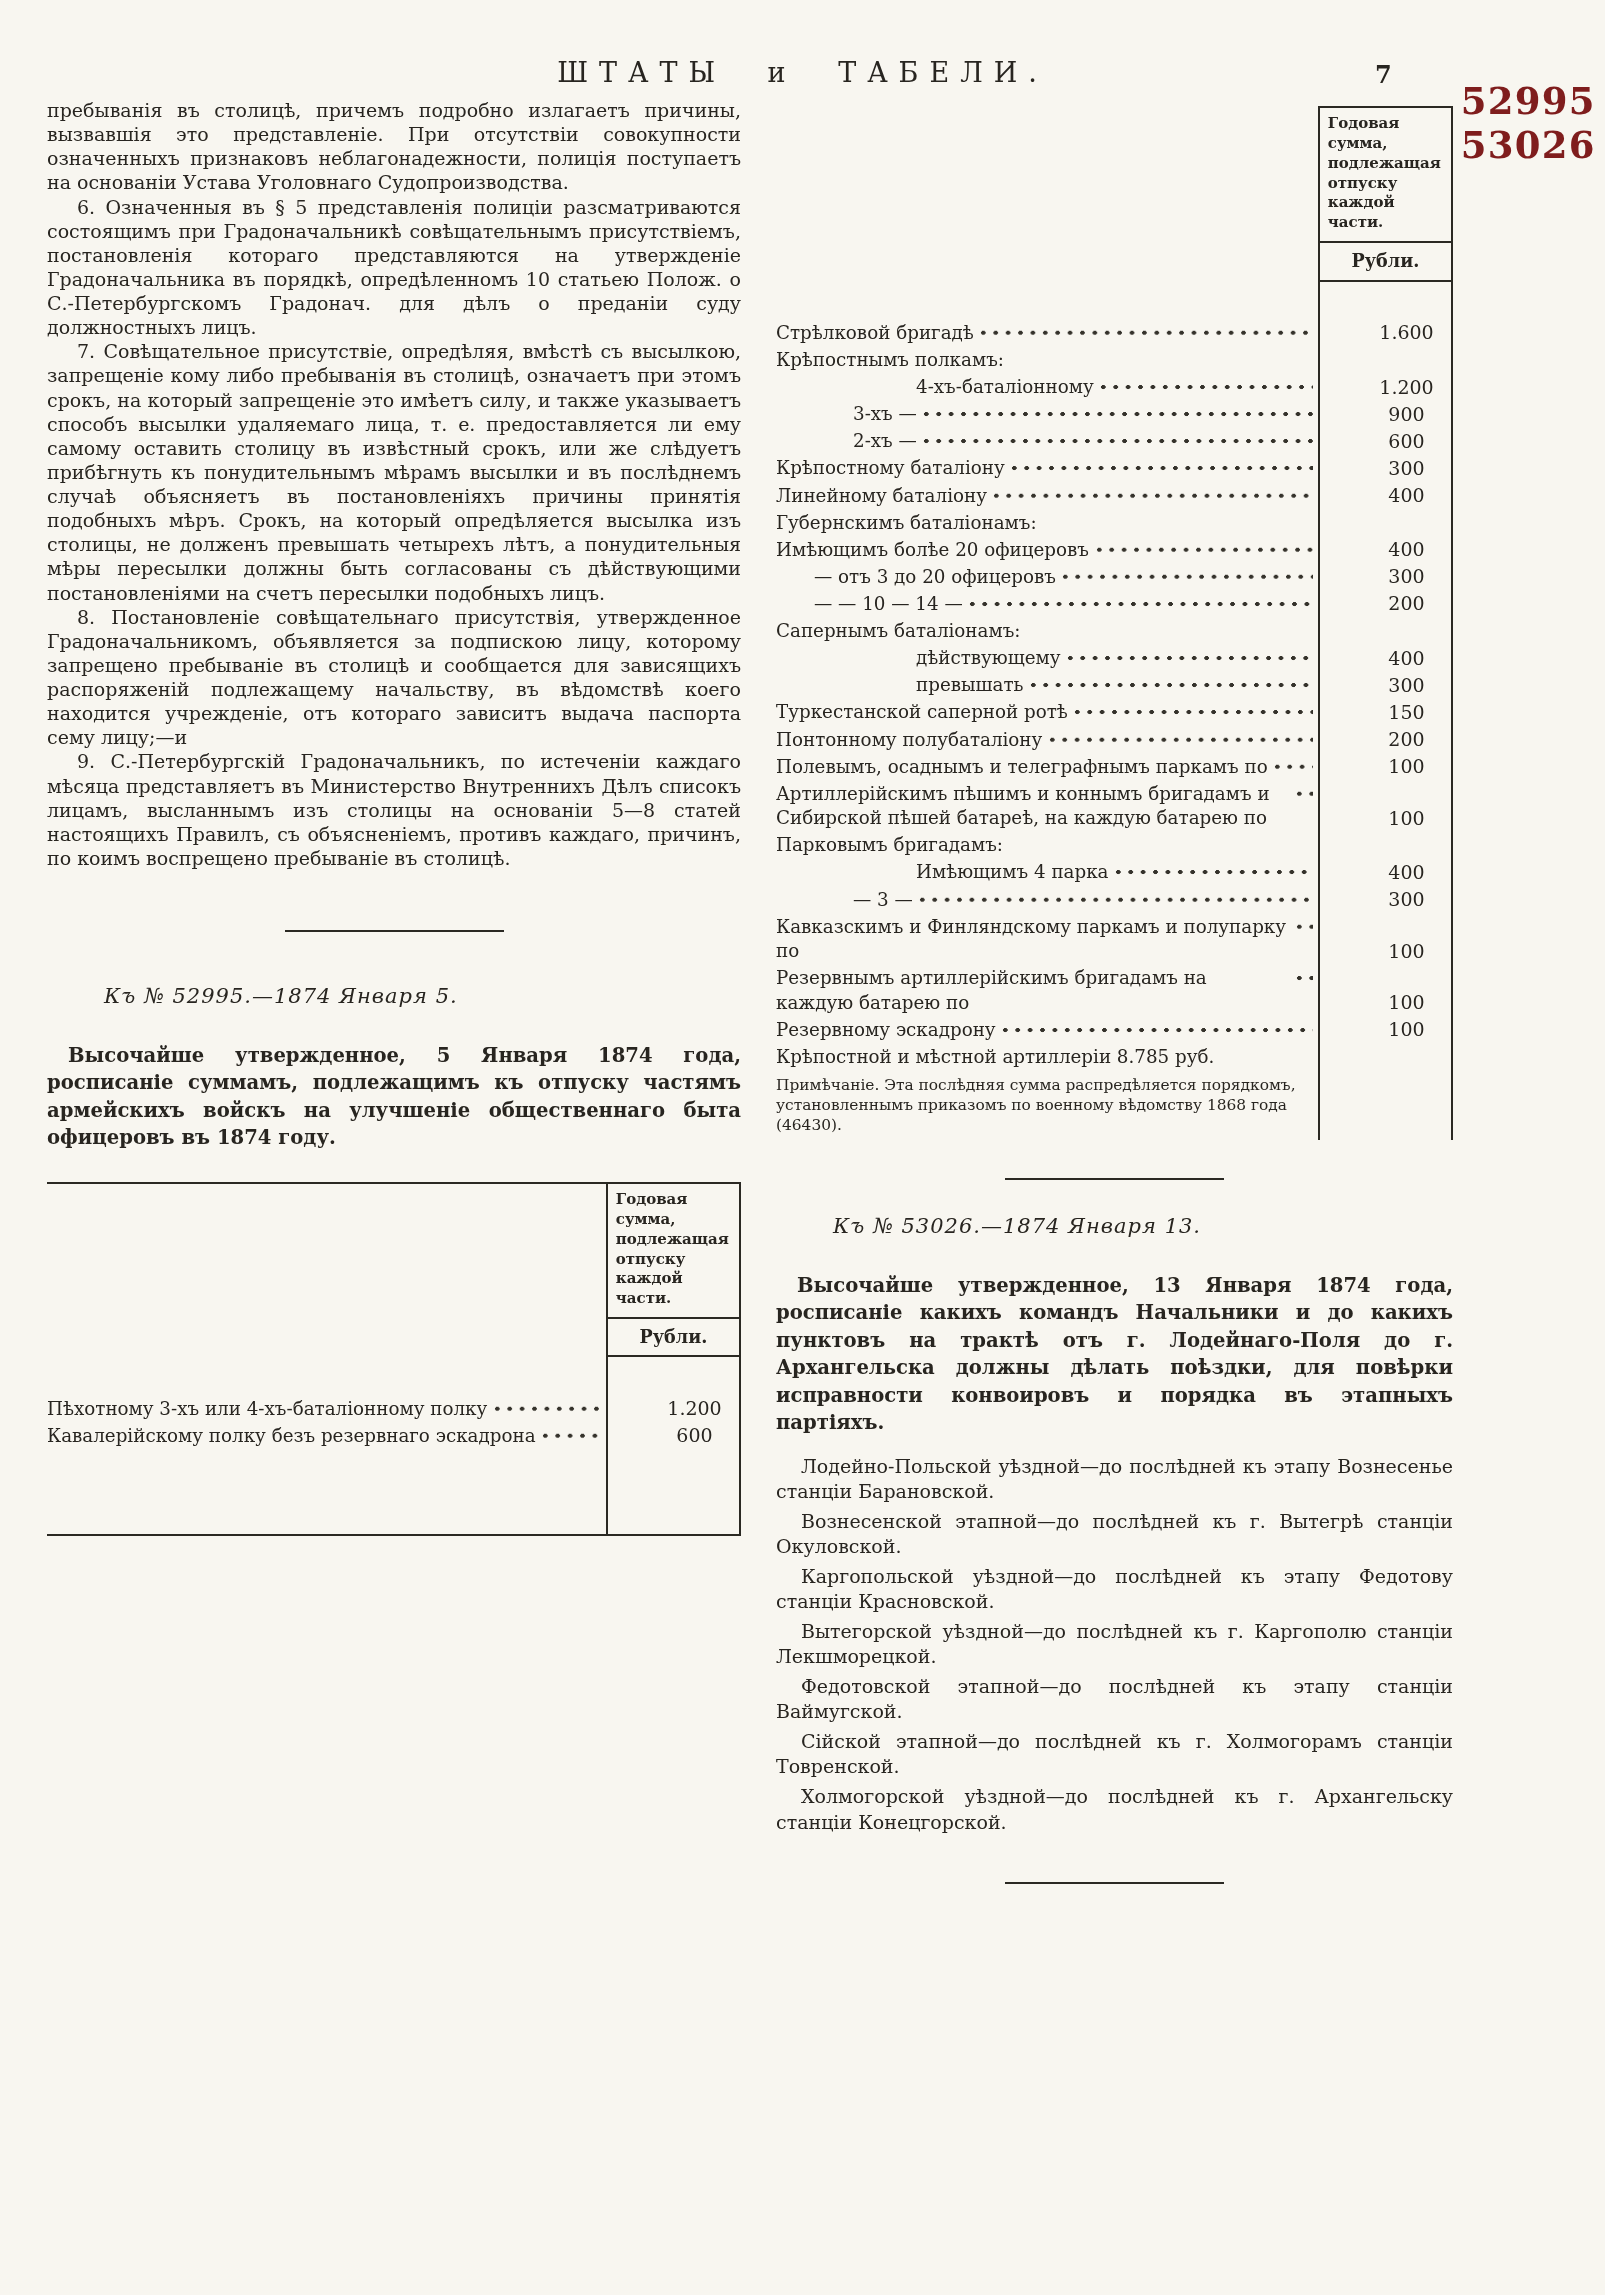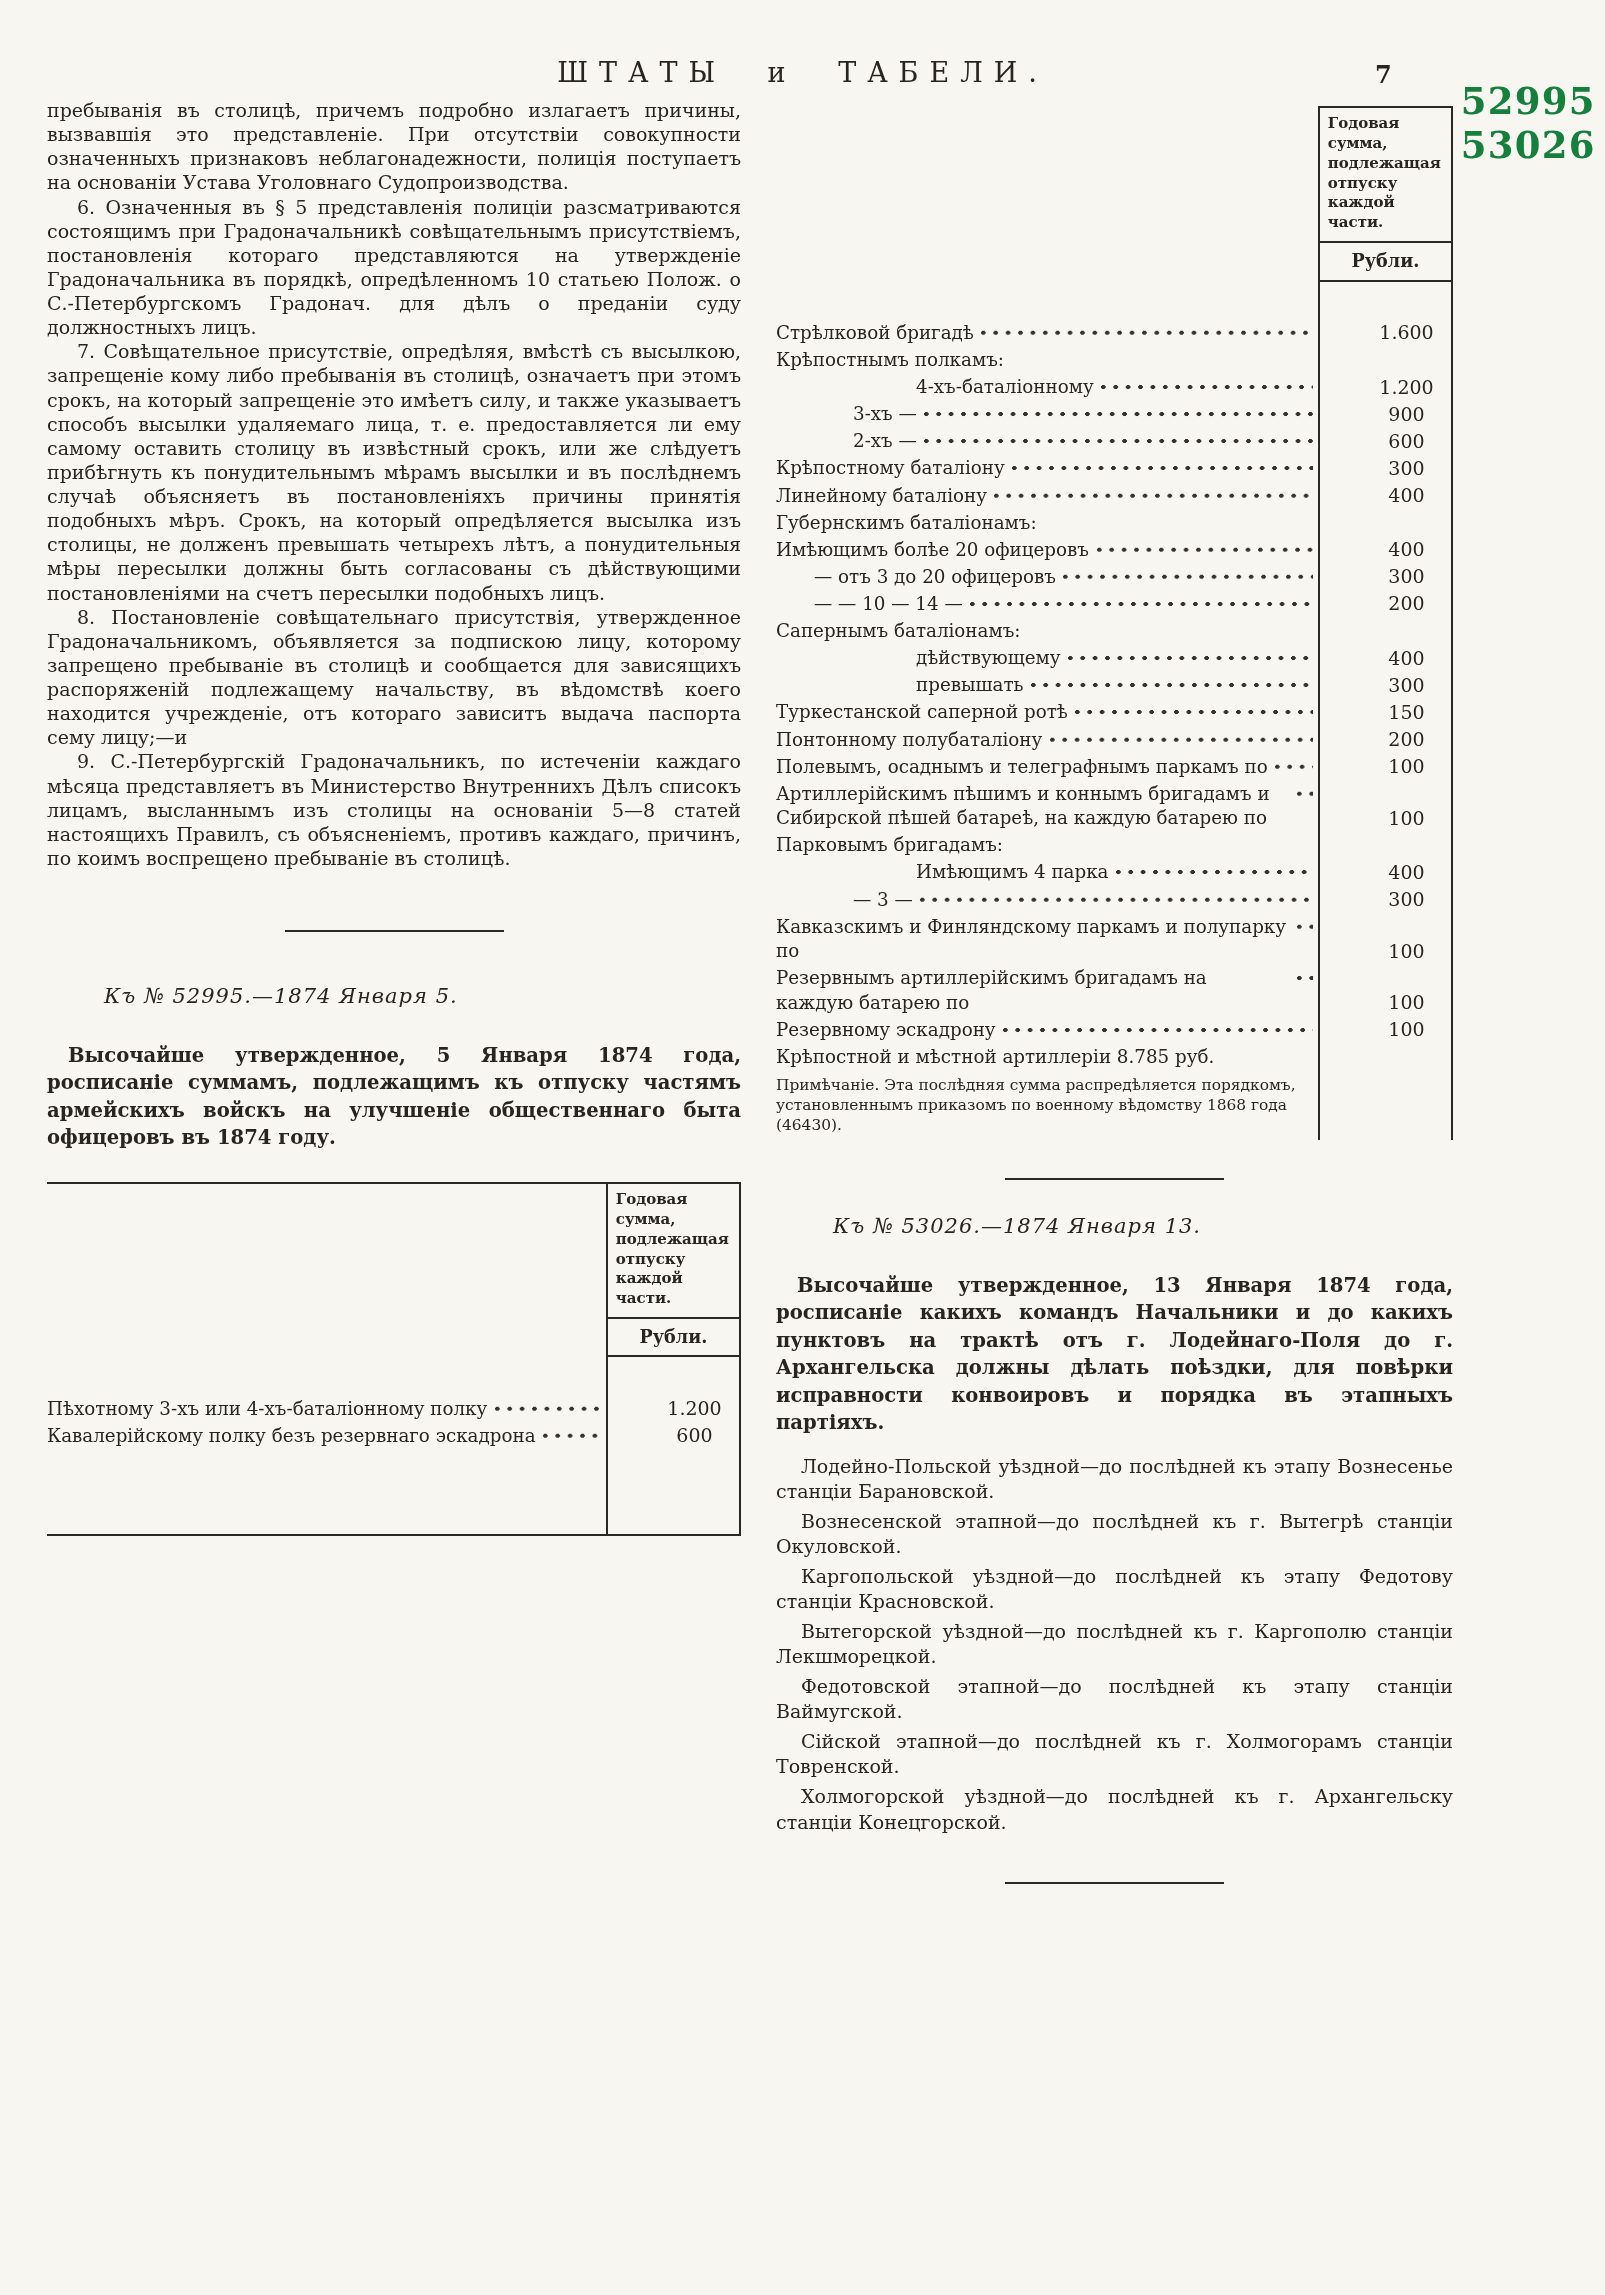--- a/index.html
+++ b/index.html
@@ -21,21 +21,21 @@
     font-size: 27px; letter-spacing: 11px; word-spacing: 22px;
     font-weight: 400;
   }
   .pagenum {
     position: absolute; top: 60px; left: 1375px;
     font-size: 24px; font-weight: 700;
   }
   .margin-nums {
     position: absolute; top: 80px; right: 9.1px;
     text-align: left; font-weight: 700; font-size: 37px;
-    line-height: 1.18; letter-spacing: 1.3px; color: #15803d;
+    line-height: 1.18; letter-spacing: 1.3px; color: #7f1d1d;
   }
 
   
   .col { position: absolute; top: 98px; }
   .col-left  { left: 47px;  width: 694px; }
   .col-right { left: 776px; width: 677px; }
 
   .body-par {
     margin: 0; font-size: 19px; line-height: 1.27;
     text-align: justify; text-indent: 30px;

